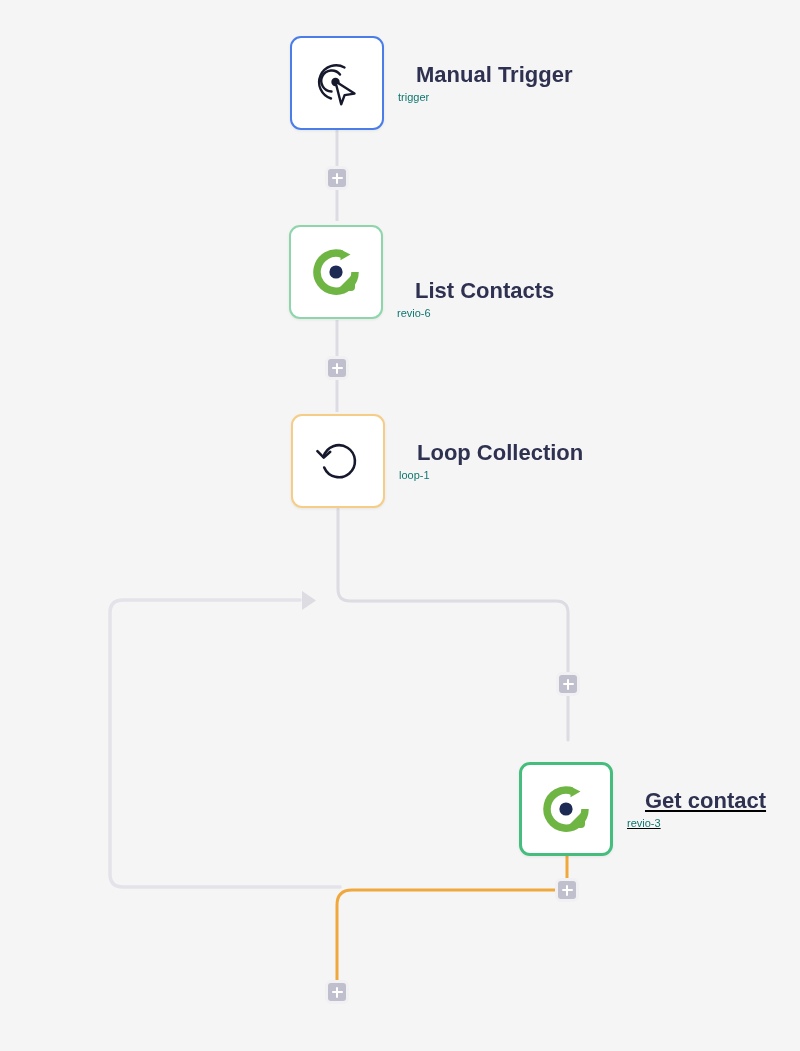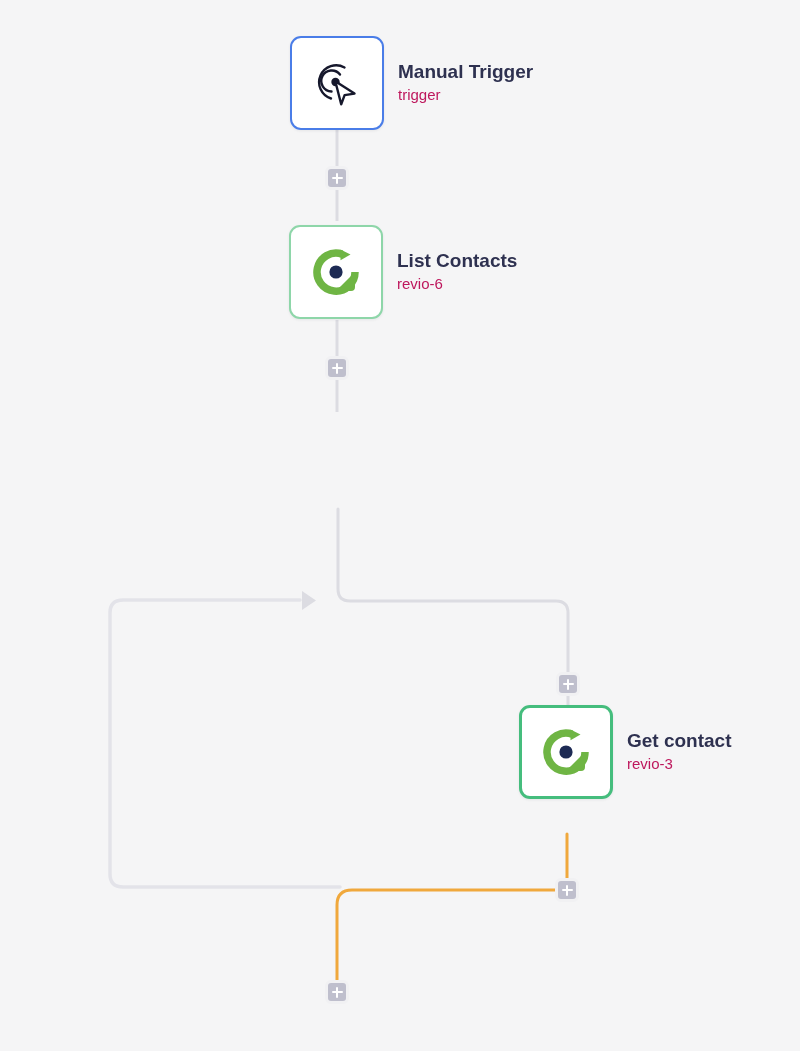--- a/index.html
+++ b/index.html
@@ -48,29 +48,30 @@
     box-shadow: 0 1px 3px rgba(23,25,45,0.07);
     flex: 0 0 auto;
   }
   .node-box.blue   { border: 2px solid #4a7de8; }
   .node-box.green  { border: 2px solid #8ed6a9; }
   .node-box.amber  { border: 2px solid #f6cd87; }
   .node-box.green-strong { border: 3px solid #45bd7d; }
 
   .node-text { display: flex; flex-direction: column; gap: 4px; }
   .node-title {
-    font-size: 19px;
+    font-size: 22px;
     font-weight: bold;
     color: #2e3150;
     line-height: 1.1;
     white-space: nowrap;
+    margin-left: 18px;
   }
   .node-sub {
-    font-size: 15px;
-    color: #be185d;
+    font-size: 11px;
+    color: #0f766e;
     line-height: 1.1;
     white-space: nowrap;
   }
 
   
   .plus {
     position: absolute;
     width: 24px;
     height: 24px;
     box-sizing: border-box;
@@ -124,40 +125,54 @@
           <path d="M24.3,24.3 L43.5,36.6 L33.6,38.1 L30.2,47.3 Z" fill="#ffffff" stroke="#16182c" stroke-width="2.4"></path>
         </svg>
       </span>
     </div>
     <div class="node-text">
       <div class="node-title">Manual Trigger</div>
       <div class="node-sub">trigger</div>
     </div>
   </div>
 
-  <div class="node" style="left:289px; top:225px;">
+  <div class="node" style="left:289px; top:225px;align-items:flex-end;">
     <div class="node-box green">
       <span>
         <svg class="icon-svg" width="50" height="50" viewBox="0 0 50 50" fill="none">
           <path d="M44,25 A19,19 0 1 1 31,7.1" stroke="#6fb544" stroke-width="7.5" fill="none" stroke-linecap="butt"></path>
           <path d="M44,25 L44,40 A4,4 0 0 1 40,44 L25,44 Z" fill="#6fb544"></path>
           <path d="M29.5,2.5 L39.5,7.6 L29.5,13.2 Z" fill="#6fb544"></path>
           <circle cx="25" cy="25" r="11.5" fill="#ffffff"></circle>
           <circle cx="25" cy="25" r="6.6" fill="#1d2a54"></circle>
         </svg>
       </span>
     </div>
     <div class="node-text">
       <div class="node-title">List Contacts</div>
       <div class="node-sub">revio-6</div>
     </div>
   </div>
 
+  <div class="node" style="left:291px; top:414px;">
+    <div class="node-box amber">
+      <span>
+        <svg class="icon-svg" width="50" height="50" viewBox="0 0 50 50" fill="none" stroke="#16182c" stroke-width="2.6" stroke-linecap="round" stroke-linejoin="round">
+          <path d="M10.5,21 A16,16 0 1 1 11.2,31.5"></path>
+          <path d="M4.4,15.2 L10.8,21.6 L17.2,15.8"></path>
+        </svg>
+      </span>
+    </div>
+    <div class="node-text">
+      <div class="node-title">Loop Collection</div>
+      <div class="node-sub">loop-1</div>
+    </div>
+  </div>
 
-  <div class="node" style="left:519px; top:705px;">
+  <div class="node" style="left:519px; top:762px;text-decoration:underline;">
     <div class="node-box green-strong">
       <span>
         <svg class="icon-svg" width="50" height="50" viewBox="0 0 50 50" fill="none">
           <path d="M44,25 A19,19 0 1 1 31,7.1" stroke="#6fb544" stroke-width="7.5" fill="none" stroke-linecap="butt"></path>
           <path d="M44,25 L44,40 A4,4 0 0 1 40,44 L25,44 Z" fill="#6fb544"></path>
           <path d="M29.5,2.5 L39.5,7.6 L29.5,13.2 Z" fill="#6fb544"></path>
           <circle cx="25" cy="25" r="11.5" fill="#ffffff"></circle>
           <circle cx="25" cy="25" r="6.6" fill="#1d2a54"></circle>
         </svg>
       </span>

